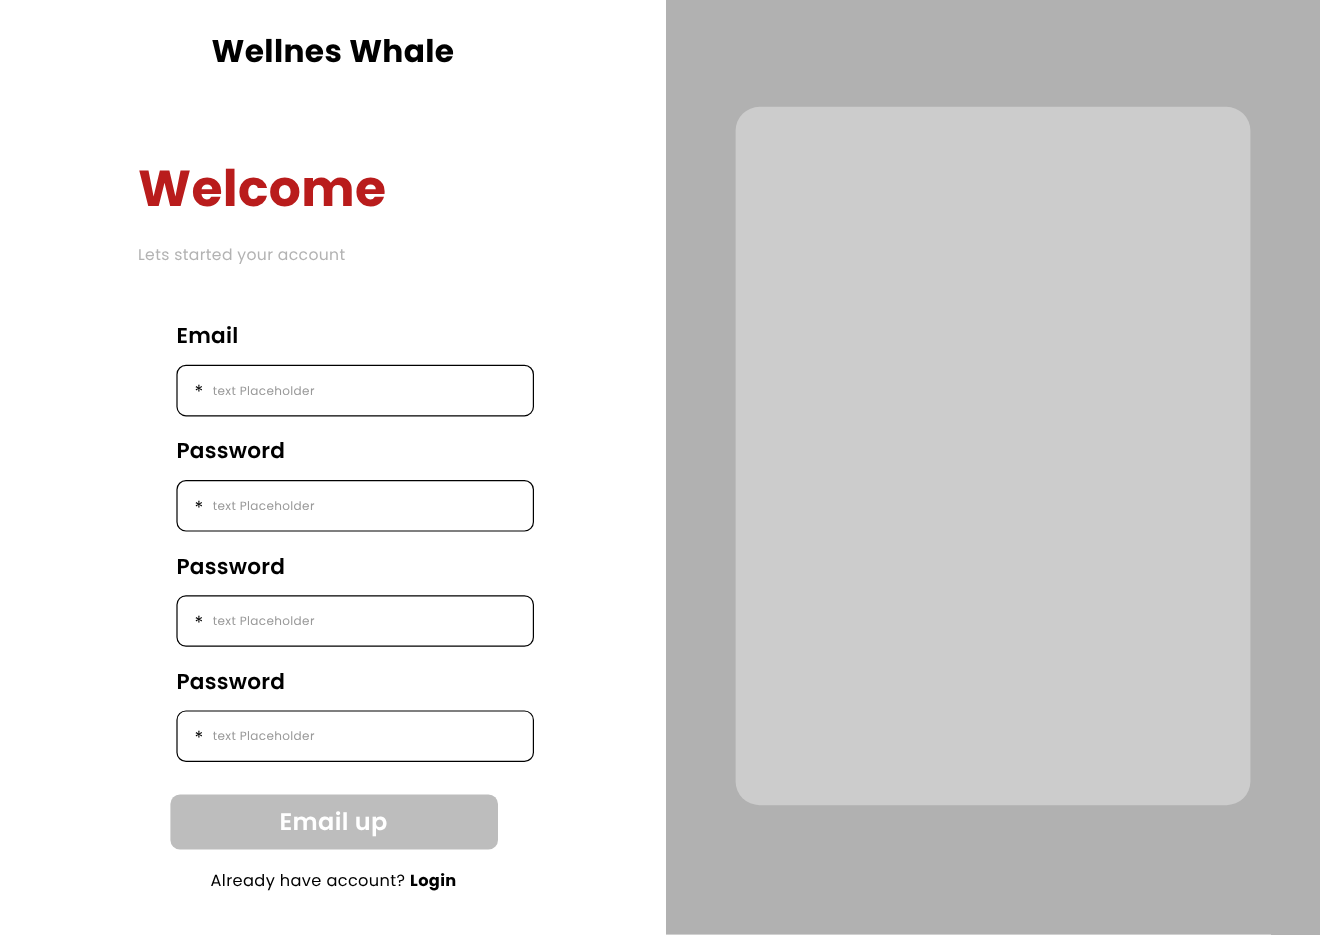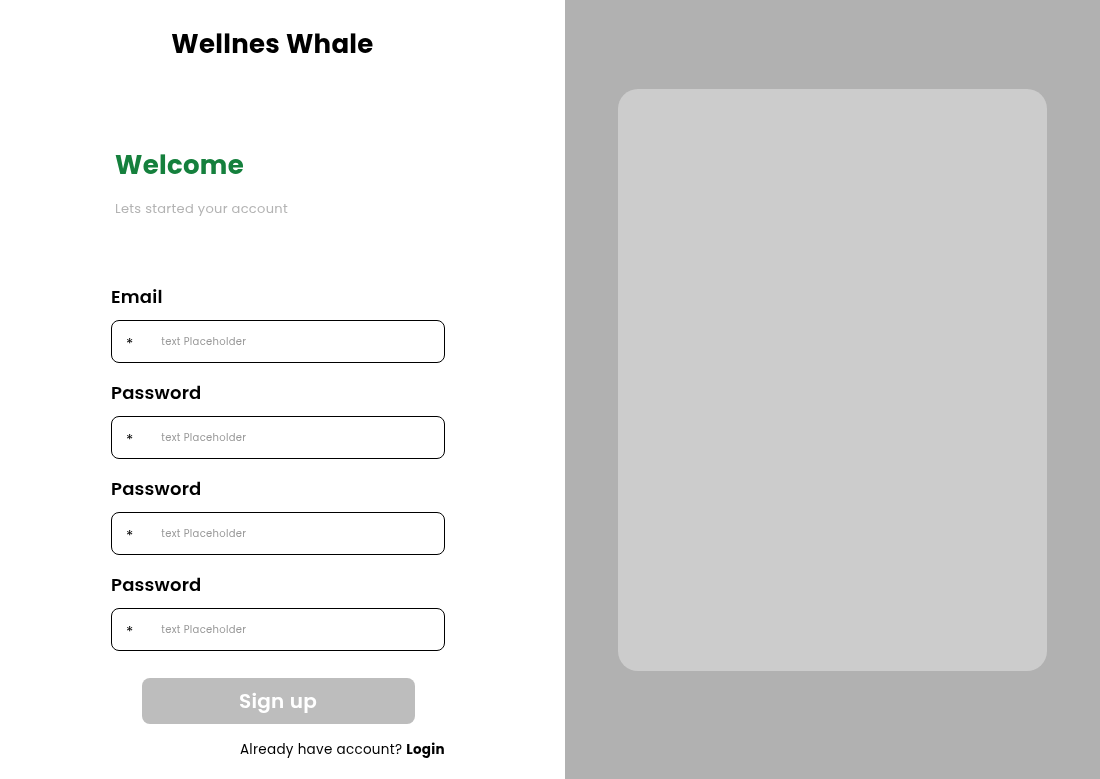--- a/index.html
+++ b/index.html
@@ -1,19 +1,18 @@
 <!DOCTYPE html>
 <html><head>
   <meta charset="utf-8">
   <style>
     * {
       margin: 0;
       padding: 0;
       box-sizing: border-box;
-      gap: 20px;
     }
     body {
       font-family: 'Poppins', -apple-system, BlinkMacSystemFont, 'Segoe UI', sans-serif;
       width: 1100px;
       height: 779px;
       display: flex;
       background: #ffffff;
       overflow: hidden;
     }
     .left-panel {
@@ -29,38 +28,39 @@
       color: #000000;
       text-align: center;
       margin-top: 25px;
       letter-spacing: 0.3px;
     }
     .welcome-section {
       margin-left: 115px;
       margin-top: 62px;
     }
     .welcome-heading {
-      font-size: 26px;
+      font-size: 42px;
       font-weight: 700;
-      color: #15803d;
+      color: #b91c1c;
       letter-spacing: 0.3px;
     }
     .welcome-subtext {
       font-size: 13px;
       color: #b3b3b3;
       margin-top: 14px;
       letter-spacing: 0.3px;
     }
     .form-section {
       margin-left: 111px;
       margin-top: 44px;
       width: 334px;
     }
     .form-group {
       margin-bottom: 16px;
+      margin-left: 36px;
     }
     .form-label {
       font-size: 18px;
       font-weight: 600;
       color: #000000;
       display: block;
       margin-bottom: 10px;
       letter-spacing: 0.2px;
     }
     .input-wrapper {
@@ -102,21 +102,21 @@
       color: #ffffff;
       font-size: 20px;
       font-weight: 600;
       font-family: inherit;
       cursor: pointer;
       display: block;
       margin: 27px auto 0;
       letter-spacing: 0.3px;
     }
     .login-prompt {
-      text-align: right;
+      text-align: center;
       margin-top: 16px;
       font-size: 13.5px;
       color: #000000;
       letter-spacing: 0.3px;
     }
     .login-link {
       font-weight: 700;
       color: #000000;
       text-decoration: none;
       cursor: pointer;
@@ -174,21 +174,21 @@
     </div>
 
     <div class="form-group">
       <label class="form-label">Password</label>
       <div class="input-wrapper">
         <span class="input-required-mark">*</span>
         <input type="password" class="input-field" placeholder="text Placeholder" style="">
       </div>
     </div>
 
-    <button class="signup-button">Sign up</button>
+    <button class="signup-button">Email up</button>
 
     <p class="login-prompt">
       <span>Already have account? </span><a class="login-link">Login</a>
     </p>
   </div>
 </div>
 
 <div class="right-panel">
   <div class="image-placeholder"></div>
 </div>

